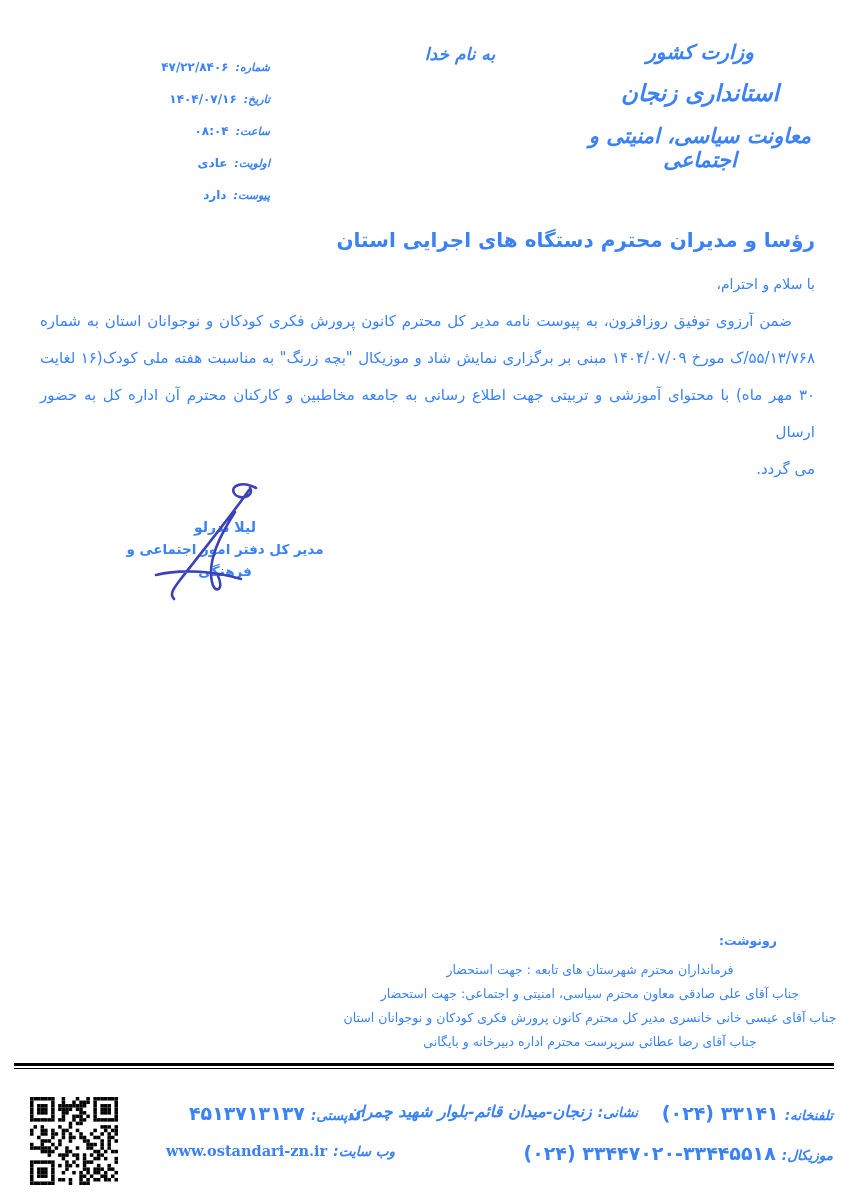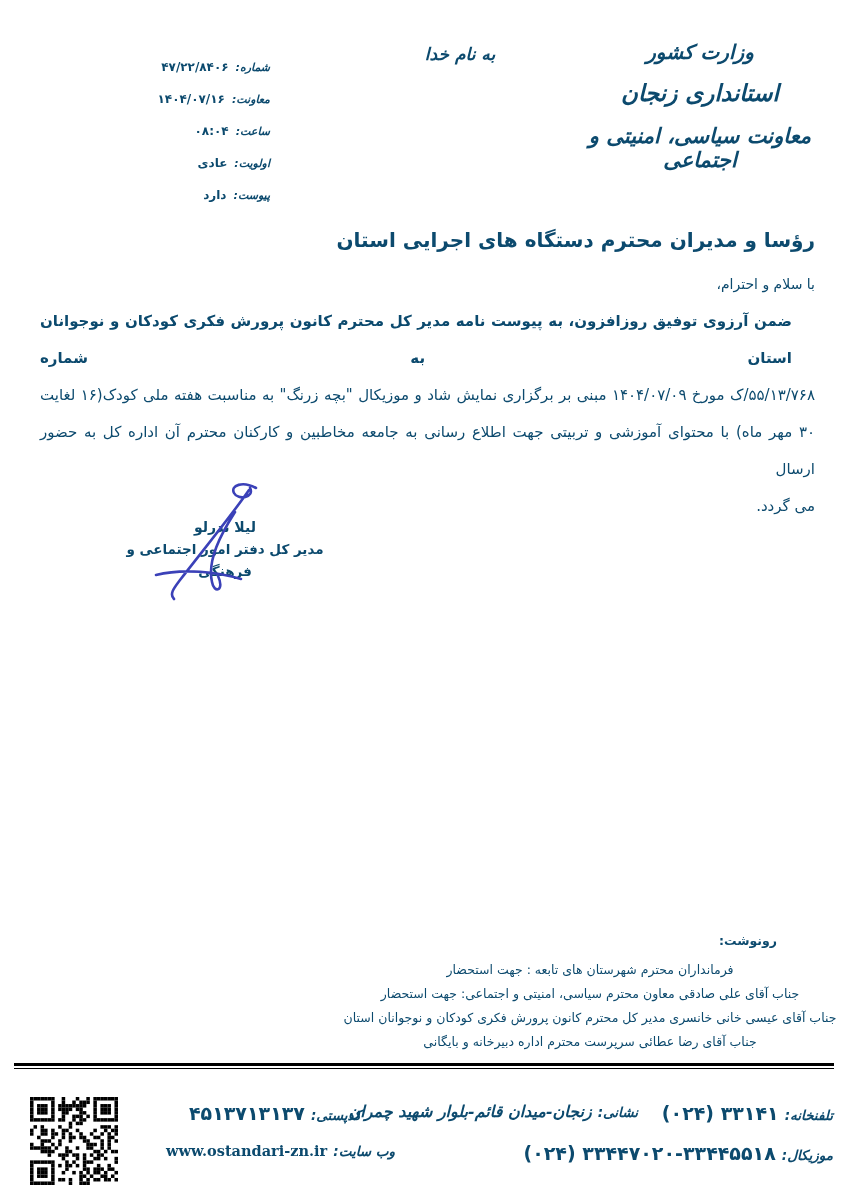--- a/index.html
+++ b/index.html
@@ -1,18 +1,18 @@
 <!DOCTYPE html>
 <html lang="fa" dir="rtl"><head>
 <meta charset="utf-8">
 <style>
   html,body{margin:0;padding:0;background:#ffffff;}
   .page{
     position:relative;width:848px;height:1200px;margin:0 auto;
-    background:#ffffff;color:#0c4a6e;direction:rtl;overflow:hidden;
+    background:#ffffff;color:#3b82f6;direction:rtl;overflow:hidden;
     font-family:"DejaVu Sans",sans-serif;
   }
   .callig{font-style:italic;font-weight:bold;}
 
   
   .bismillah{position:absolute;top:44px;left:398px;width:124px;text-align:center;font-size:17px;}
   .letterhead{position:absolute;top:40px;left:550px;width:300px;text-align:center;}
   .lh1{font-size:20px;margin-bottom:16px;}
   .lh2{font-size:23px;margin-bottom:18px;}
   .lh3{font-size:21px;}
@@ -20,21 +20,21 @@
   .meta{position:absolute;top:50px;right:578px;text-align:right;white-space:nowrap;}
   .meta-row{height:32px;line-height:32px;}
   .m-label{font-size:11px;}
   .m-value{font-size:12px;margin-right:7px;font-weight:bold;}
 
   
   .addressee{position:absolute;top:228px;right:33px;font-weight:bold;font-size:20px;}
   .salutation{position:absolute;top:276px;right:33px;font-size:14px;}
   .body-text{position:absolute;top:303px;right:33px;left:40px;font-size:15px;}
   .bline{line-height:37px;text-align:justify;text-align-last:justify;}
-  .bline.first{padding-right:23px;font-weight:bold;}
+  .bline.first{padding-right:23px;}
   .bline.last{text-align:right;text-align-last:right;}
 
   
   .sig-block{position:absolute;top:516px;left:105px;width:240px;text-align:center;font-weight:bold;z-index:2;}
   .sig-name{font-size:14px;line-height:22px;}
   .sig-title{font-size:13.5px;line-height:22px;}
   .sig-scribble{position:absolute;top:480px;left:138px;z-index:3;}
 
   
   .cc-heading{position:absolute;top:933px;right:71px;font-size:12.5px;font-weight:bold;}
@@ -67,21 +67,21 @@
     <div class="lh1 callig">وزارت کشور</div>
     <div class="lh2 callig">استانداری زنجان</div>
     <div class="lh3 callig">معاونت سیاسی، امنیتی و اجتماعی</div>
   </div>
 
   <div class="meta">
     <div class="meta-row">
       <span class="m-label callig">شماره:</span><span class="m-value">۴۷/۲۲/۸۴۰۶</span>
     </div>
     <div class="meta-row">
-      <span class="m-label callig">معاونت:</span><span class="m-value">۱۴۰۴/۰۷/۱۶</span>
+      <span class="m-label callig">تاریخ:</span><span class="m-value">۱۴۰۴/۰۷/۱۶</span>
     </div>
     <div class="meta-row">
       <span class="m-label callig">ساعت:</span><span class="m-value">۰۸:۰۴</span>
     </div>
     <div class="meta-row">
       <span class="m-label callig">اولویت:</span><span class="m-value">عادی</span>
     </div>
     <div class="meta-row">
       <span class="m-label callig">پیوست:</span><span class="m-value">دارد</span>
     </div>

